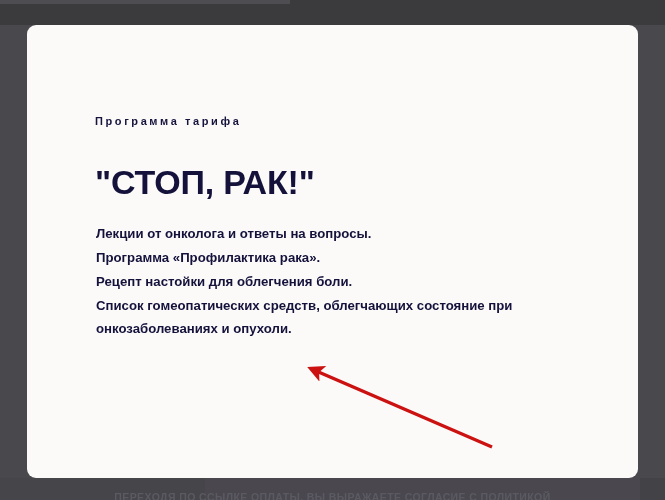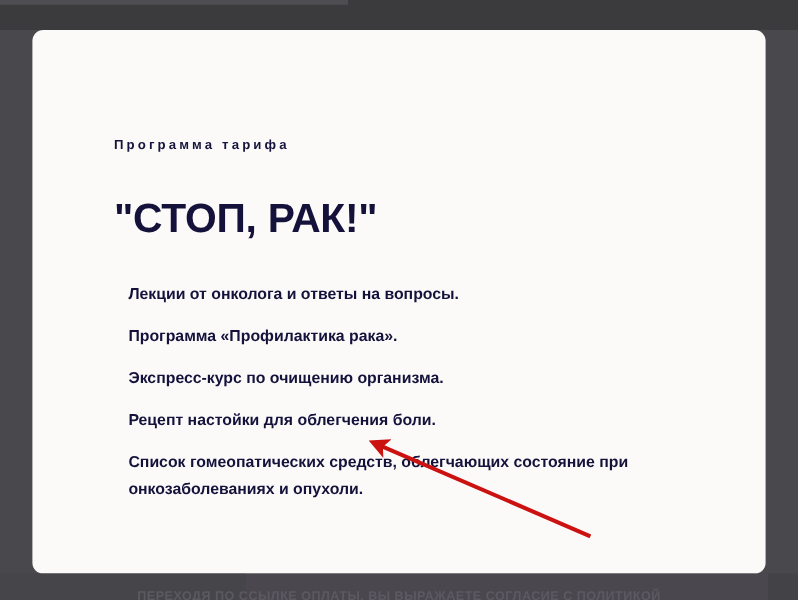--- a/index.html
+++ b/index.html
@@ -99,21 +99,21 @@
     width: 500px;
     list-style: none;
     margin: 0;
     padding: 0;
   }
   #feature-list li {
     font-size: 13.2px;
     font-weight: 700;
     color: #14123b;
     line-height: 23px;
-    margin: 12px;
+    margin: 1px;
     padding: 0;
   }
 
   
   #annotation-arrow {
     position: absolute;
     left: 0;
     top: 0;
     width: 665px;
     height: 500px;
@@ -176,21 +176,20 @@
   <div id="content-card">
     <div class="card-inner">
 
       <div id="eyebrow">Программа тарифа</div>
 
       <h1 id="card-title">"СТОП, РАК!"</h1>
 
       <ul id="feature-list">
         <li>Лекции от онколога и ответы на вопросы.</li>
         <li>Программа «Профилактика рака».</li>
-        <li>Экспресс-курс по очищению организма.</li>
         <li>Рецепт настойки для облегчения боли.</li>
         <li>Список гомеопатических средств, облегчающих состояние при онкозаболеваниях и опухоли.</li>
       </ul>
 
     </div>
   </div>
 
   <svg id="annotation-arrow" viewBox="0 0 665 500" width="665" height="500">
     <defs>
       <marker id="arrowhead" markerWidth="5" markerHeight="5" refX="3.6" refY="2.5" orient="auto">

